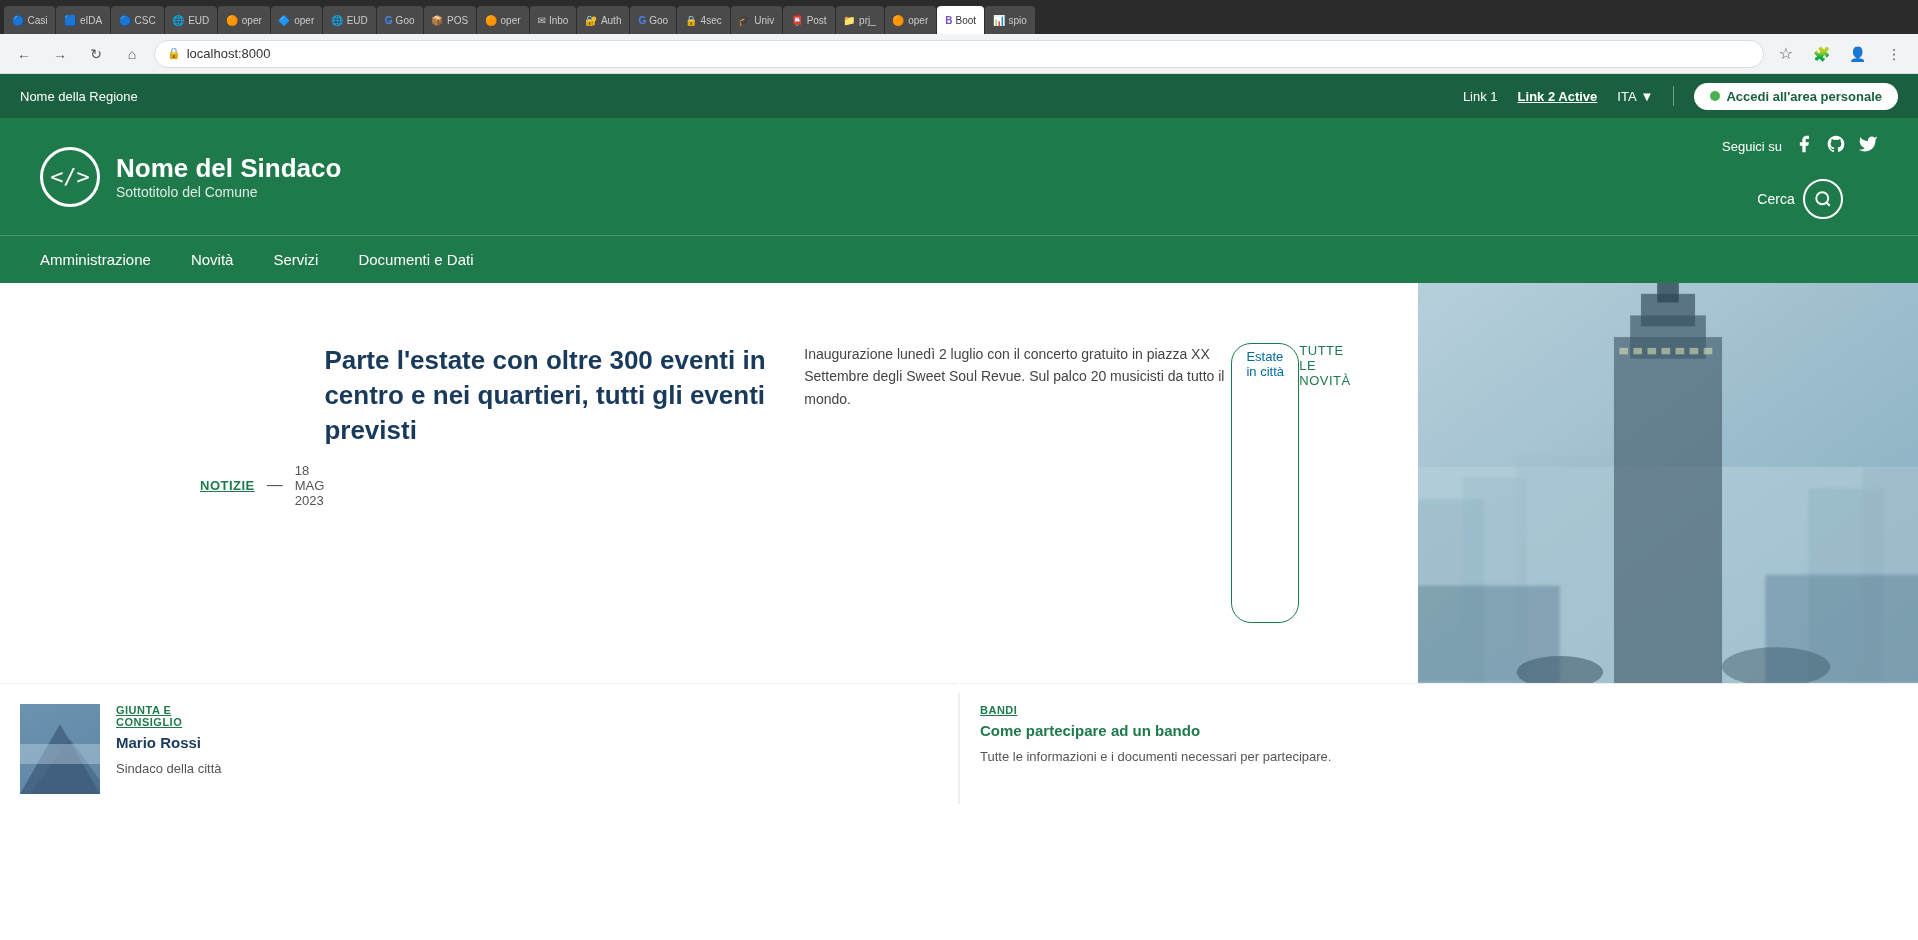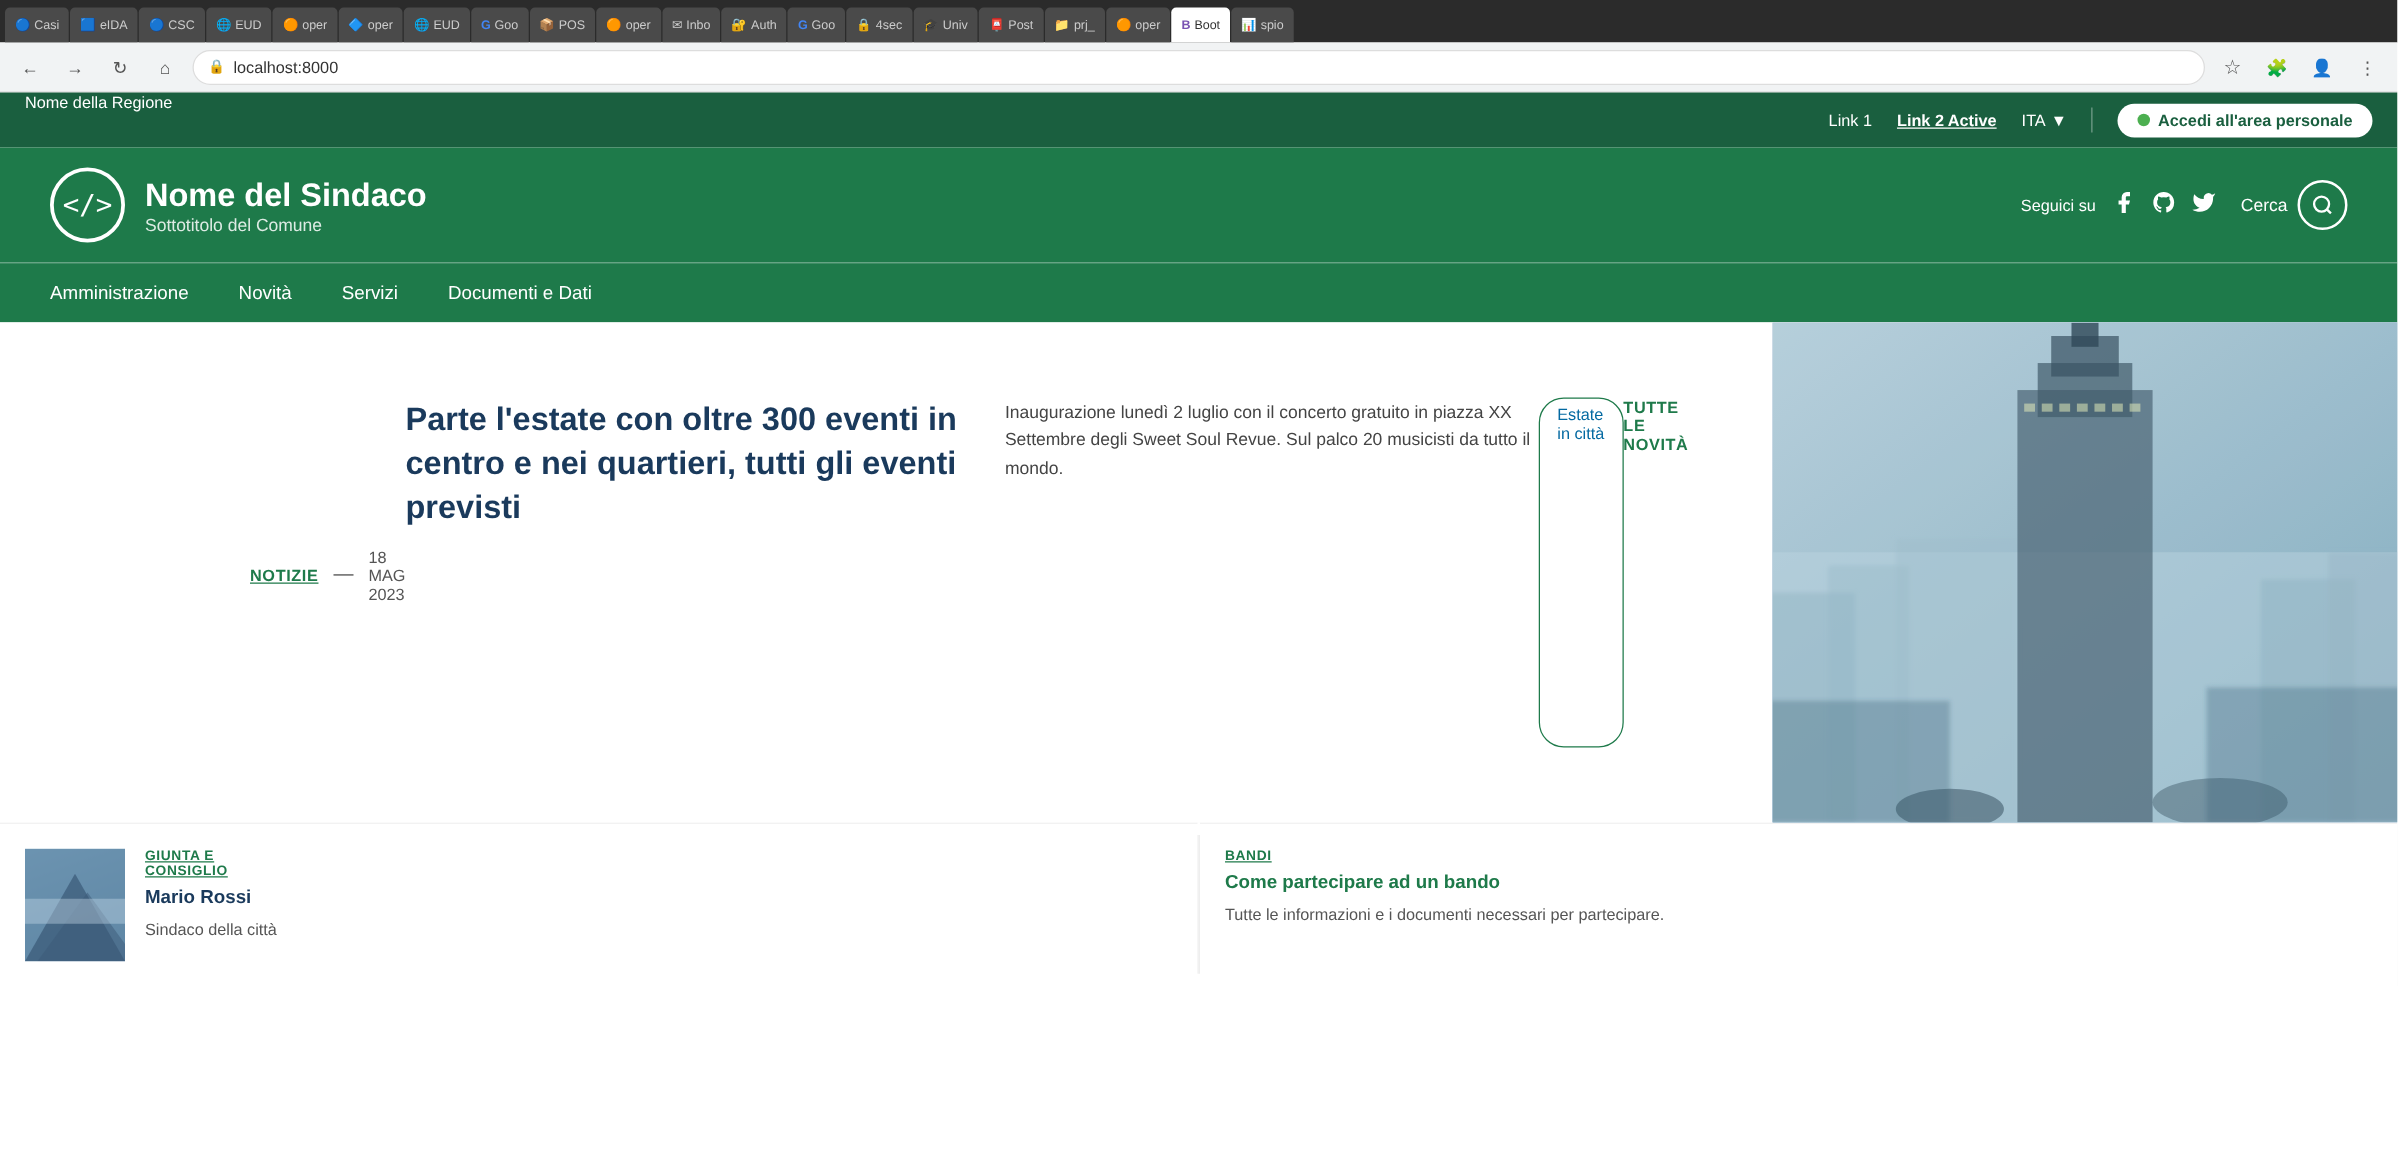--- a/index.html
+++ b/index.html
@@ -43,20 +43,21 @@
     .bookmark-btn {
       width: 28px; height: 28px; border: none; background: transparent;
       cursor: pointer; color: #555; font-size: 16px;
     }
 
     
     .top-bar {
       background: #1a5f3f;
       height: 44px;
       display: flex;
+      align-items: center;
       padding: 0 20px;
     }
     .top-bar-left {
       flex: 1;
       color: #fff;
       font-size: 13px;
     }
     .top-bar-right {
       display: flex;
       align-items: center;
@@ -130,20 +131,21 @@
       color: #fff;
     }
     .site-subtitle {
       font-size: 14px;
       color: rgba(255,255,255,0.85);
     }
     .header-right {
       display: flex;
       align-items: center;
       gap: 20px;
+      flex-direction: column;
     }
     .social-area {
       display: flex;
       align-items: center;
       gap: 12px;
       color: #fff;
       font-size: 13px;
     }
     .social-icon {
       color: #fff;
@@ -241,21 +243,21 @@
       border-radius: 20px;
       padding: 5px 14px;
       color: #0369a1;
       font-size: 13px;
       cursor: pointer;
       margin-bottom: 20px;
     }
     .hero-all-news {
       color: #1e7a4a;
       font-size: 13px;
-      font-weight: 700;
+      font-weight: 400;
       letter-spacing: 0.5px;
       text-decoration: none;
       cursor: pointer;
     }
     .hero-image {
       width: 500px;
       background: linear-gradient(135deg, #b0c4d8 0%, #8aafcc 30%, #6a9ab8 60%, #c8d8e8 100%);
       position: relative;
       overflow: hidden;
       flex-shrink: 0;

